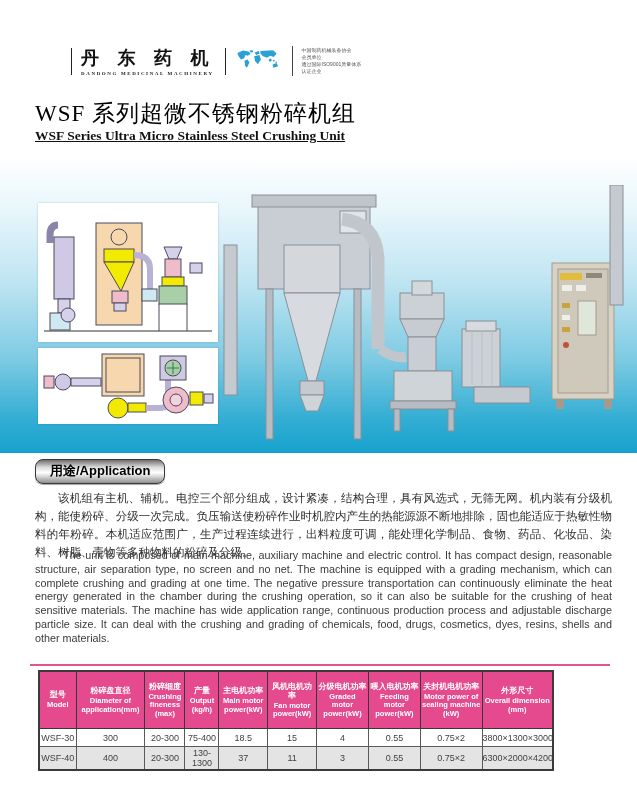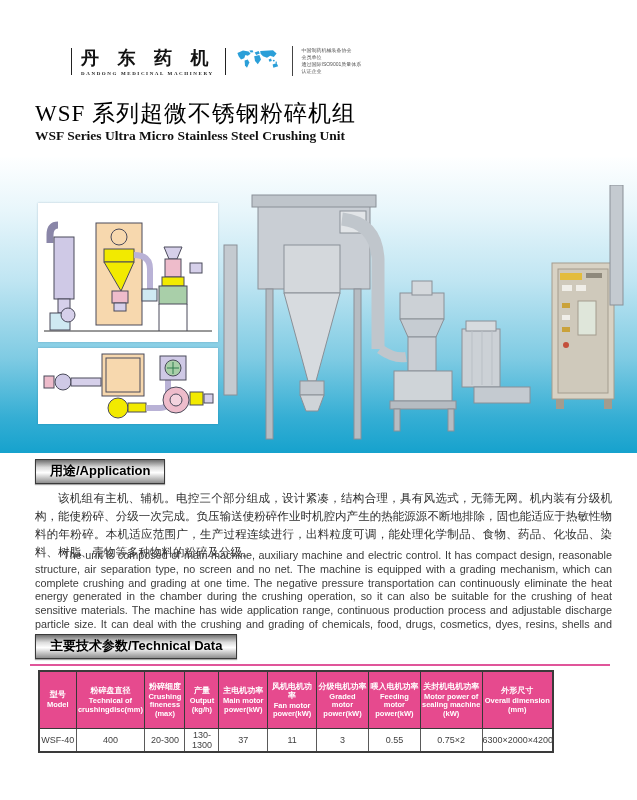--- a/index.html
+++ b/index.html
@@ -16,33 +16,33 @@
            font-size:5px;letter-spacing:1.6px;color:#222;margin-top:1px;white-space:nowrap;}
   .map-svg{width:48px;height:26px;display:block;}
   .cert{font-size:5px;line-height:7px;color:#555;white-space:nowrap;}
 
   
   .title-cn{position:absolute;left:35px;top:98px;margin:0;
             font-family:"Liberation Serif","DejaVu Serif",serif;
             font-weight:normal;font-size:23px;color:#000;letter-spacing:1px;}
   .title-en{position:absolute;left:35px;top:128px;margin:0;
             font-family:"Liberation Serif","DejaVu Serif",serif;
-            font-weight:bold;font-size:13.5px;color:#111;}
+            font-weight:bold;font-size:13.5px;color:#111;text-decoration:underline;}
 
   
   .hero{position:absolute;left:0;top:157px;width:637px;height:296px;
         background:linear-gradient(180deg,#feffff 0%,#e8f6fb 18%,#bfe5f2 42%,#7fcbe3 68%,#35aed4 88%,#16a2cd 100%);}
   .panel{position:absolute;background:#ffffff;box-shadow:0 0 2px rgba(0,60,90,.25);}
   .panel.p1{left:38px;top:46px;width:180px;height:139px;}
   .panel.p2{left:38px;top:191px;width:180px;height:76px;}
   .panel svg{display:block;width:100%;height:100%;}
   .photo{position:absolute;left:222px;top:28px;width:402px;height:266px;}
 
   
-  .pill{position:absolute;padding:2px 14px 3px 14px;border-radius:0;
+  .pill{position:absolute;padding:2px 14px 3px 14px;border-radius:8px;
         background:linear-gradient(180deg,#6f6f6f 0%,#dcdcdc 32%,#ffffff 55%,#8f8f8f 100%);
         border:1px solid #3a3a3a;box-shadow:0 1px 1px rgba(0,0,0,.35);
         font-weight:bold;font-size:13px;color:#000;white-space:nowrap;}
   .pill-app{left:35px;top:459px;}
   .pill-tech{left:35px;top:634px;}
 
   
   .para{position:absolute;left:35px;width:577px;margin:0;color:#333;text-align:justify;}
   .para-cn{top:489px;font-size:11.5px;line-height:18px;text-indent:2em;color:#2e2e2e;}
   .para-en{top:549px;font-size:10.8px;line-height:13.8px;text-indent:2.6em;color:#3a3a3a;}
@@ -215,21 +215,20 @@
 
         <rect x="388" y="0" width="13" height="120" fill="#c4cad0"></rect>
       </g>
     </svg>
   </div>
 
   <div class="pill pill-app">用途/Application</div>
   <p class="para para-cn">该机组有主机、辅机。电控三个部分组成，设计紧凑，结构合理，具有风选式，无筛无网。机内装有分级机构，能使粉碎、分级一次完成。负压输送使粉碎作业时机腔内产生的热能源源不断地排除，固也能适应于热敏性物料的年粉碎。本机适应范围广，生产过程连续进行，出料粒度可调，能处理化学制品、食物、药品、化妆品、染料、树脂、壳物等多种物料的粉碎及分级。</p>
   <p class="para para-en">The unit is composed of main machine, auxiliary machine and electric control. It has compact design, reasonable structure, air separation type, no screen and no net. The machine is equipped with a grading mechanism, which can complete crushing and grading at one time. The negative pressure transportation can continuously eliminate the heat energy generated in the chamber during the crushing operation, so it can also be suitable for the crushing of heat sensitive materials. The machine has wide application range, continuous production process and adjustable discharge particle size. It can deal with the crushing and grading of chemicals, food, drugs, cosmetics, dyes, resins, shells and other materials.</p>
 
-  <div class="pill pill-tech">主要技术参数/Technical Data</div>
   <div class="rule"></div>
 
   <table class="tech-table">
     <colgroup>
       <col style="width:7.2%">
         <col style="width:13.4%">
         <col style="width:7.8%">
         <col style="width:6.6%">
       <col style="width:9.5%">
         <col style="width:9.5%">
@@ -239,21 +238,21 @@
         <col style="width:13.8%">
     </colgroup>
     <thead>
       <tr>
         <th>
             <span class="hcn">型号</span>
             <span class="hen">Model</span>
           </th>
         <th>
             <span class="hcn">粉碎盘直径</span>
-            <span class="hen">Technical of crushingdisc(mm)</span>
+            <span class="hen">Diameter of application(mm)</span>
           </th>
         <th>
             <span class="hcn">粉碎细度</span>
             <span class="hen">Crushing fineness (max)</span>
           </th>
         <th>
             <span class="hcn">产量</span>
             <span class="hen">Output (kg/h)</span>
           </th>
         <th>
@@ -276,20 +275,32 @@
             <span class="hcn">关封机电机功率</span>
             <span class="hen">Motor power of sealing machine (kW)</span>
           </th>
         <th>
             <span class="hcn">外形尺寸</span>
             <span class="hen">Overall dimension (mm)</span>
           </th>
       </tr>
     </thead>
     <tbody>
+      <tr>
+        <td>WSF-30</td>
+        <td>300</td>
+        <td>20-300</td>
+        <td>75-400</td>
+        <td>18.5</td>
+        <td>15</td>
+        <td>4</td>
+        <td>0.55</td>
+        <td>0.75×2</td>
+        <td>3800×1300×3000</td>
+      </tr>
       <tr>
         <td>WSF-40</td>
         <td>400</td>
         <td>20-300</td>
         <td>130-1300</td>
         <td>37</td>
         <td>11</td>
         <td>3</td>
         <td>0.55</td>
         <td>0.75×2</td>

